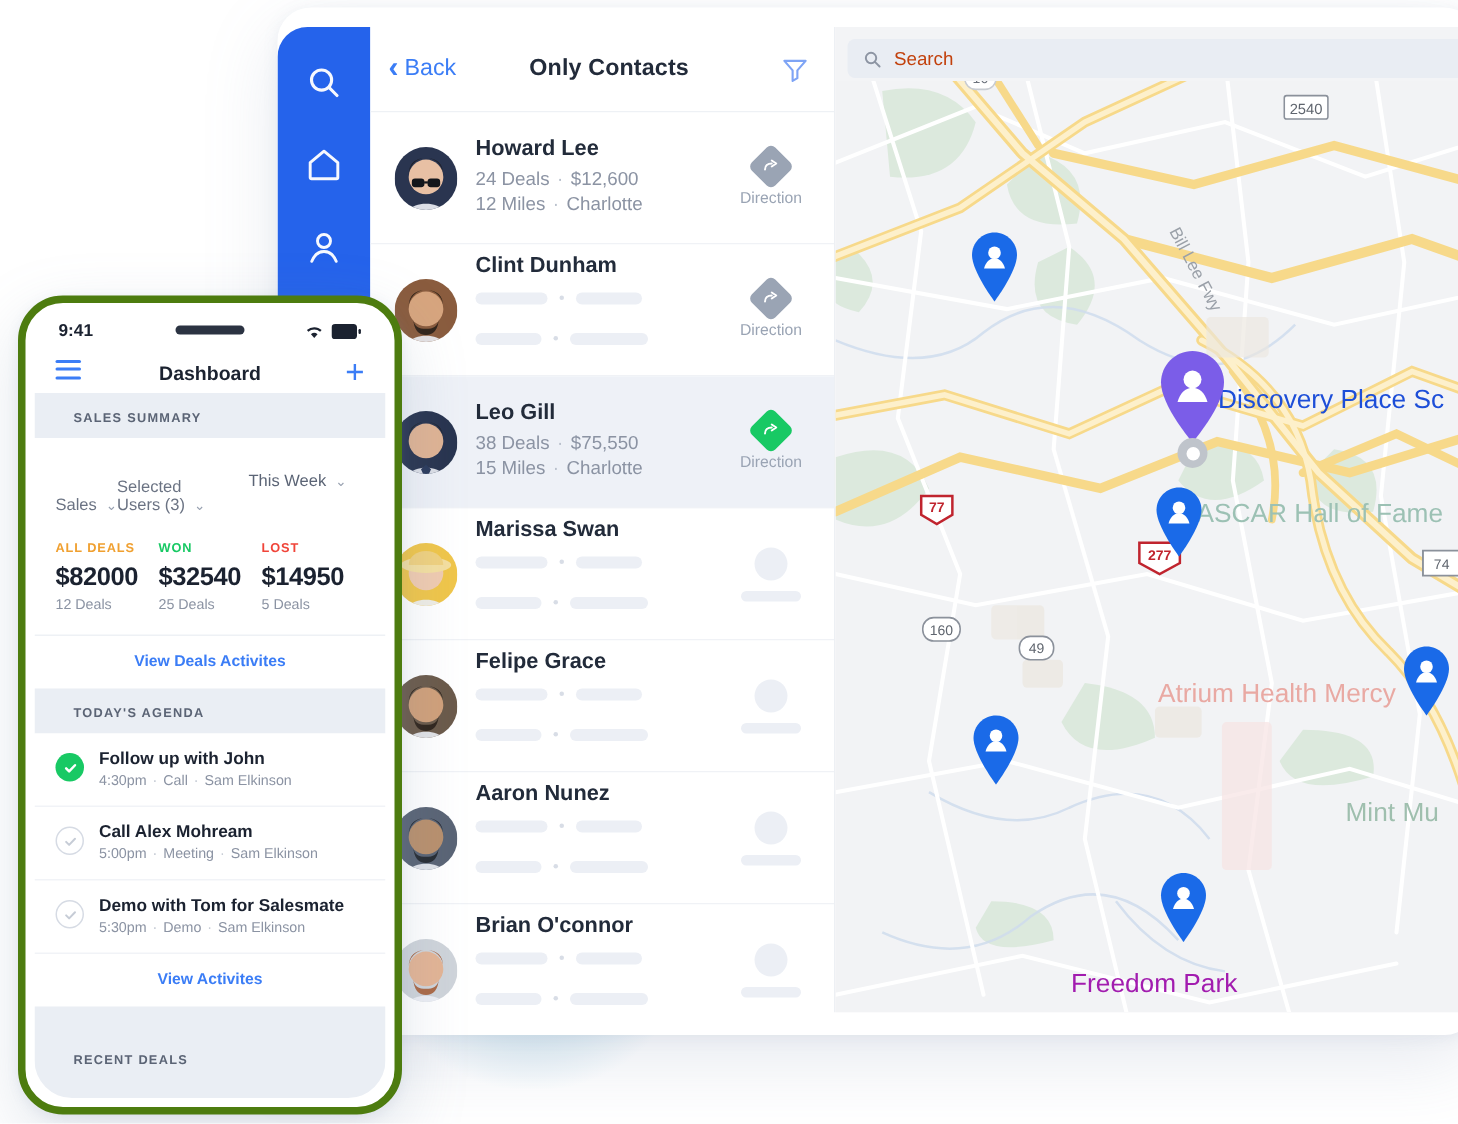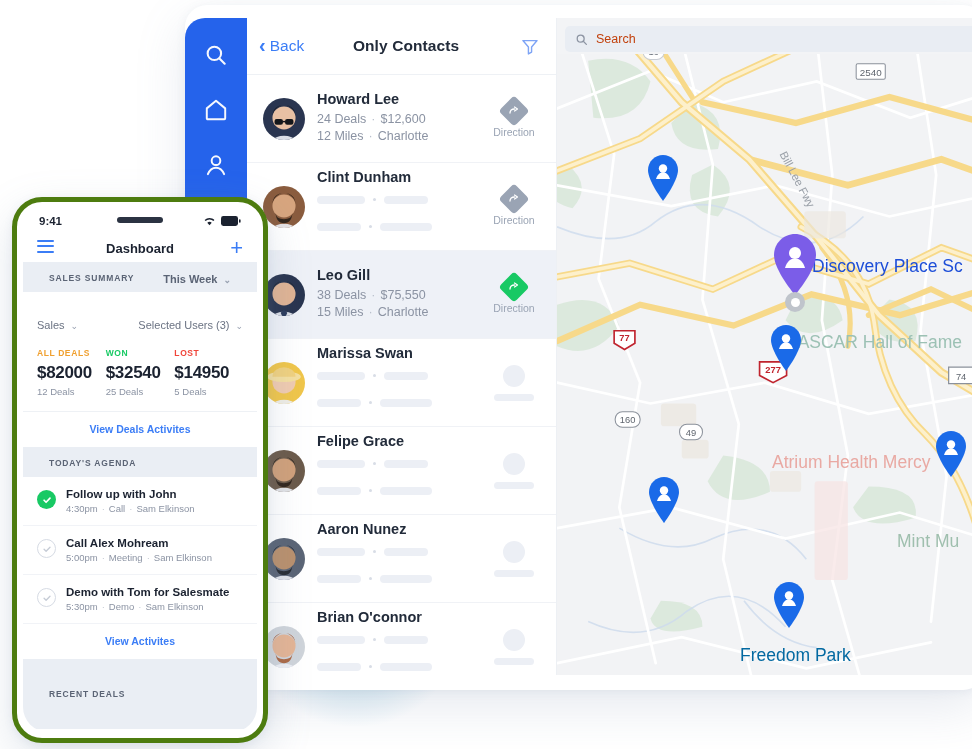--- a/index.html
+++ b/index.html
@@ -471,21 +471,21 @@
             <text x="68" y="369" fill="#5f656e">160</text>
             <rect x="118" y="370" width="22" height="15" rx="7" fill="#fff" stroke="#8b919b"></rect>
             <text x="129" y="381" fill="#5f656e">49</text>
           </g>
         </svg>
 
         <div class="poi" style="left:255px;top:202px;color:#1d4ed8;">Discovery Place Sc</div>
         <div class="poi" style="left:228px;top:278px;color:#9cc1b4;">NASCAR Hall of Fame</div>
         <div class="poi" style="left:215px;top:398px;color:#e9a9a3;">Atrium Health Mercy</div>
         <div class="poi" style="left:340px;top:477px;color:#9fbfae;">Mint Mu</div>
-        <div class="poi" style="left:183px;top:591px;color:#0369a1;">Freedom Park</div>
+        <div class="poi" style="left:157px;top:591px;color:#a21caf;">Freedom Park</div>
 
         <div class="pin" style="left:86px;top:98px;">
           <svg viewBox="0 0 40 52">
               <path d="M20 3c-8.3 0-15 6.7-15 15 0 11 15 31 15 31s15-20 15-31c0-8.3-6.7-15-15-15z" fill="#1a6ae8"></path>
               <circle cx="20" cy="16.5" r="4.2" fill="#fff"></circle>
               <path d="M13 27c1.3-4.6 4-6.8 7-6.8s5.7 2.2 7 6.8z" fill="#fff"></path>
             </svg>
         </div>
         <div class="pin" style="left:211px;top:178px;width:54px;height:70px;">
           <svg viewBox="0 0 54 70">
@@ -558,21 +558,21 @@
           <i></i>
           <i></i>
           <i></i>
         </div>
       <div id="phone-title">Dashboard</div>
       <div id="plus">+</div>
     </div>
 
     <div class="sec-head">
       <span style="display:inline-block">SALES SUMMARY</span>
-      <span style="float:right;font-size:11px;font-weight:700;letter-spacing:0;color:#5b6475;">
+      <span style="float:right;font-size:11px;font-weight:400;letter-spacing:0;color:#5b6475;margin-top:42px;">
         <span>This Week</span><span class="caret">⌄</span>
       </span>
     </div>
 
     <div class="white-card">
       <div class="filt-row">
         <span>
           <span>Sales</span><span class="caret">⌄</span>
         </span>
         <span class="r">

